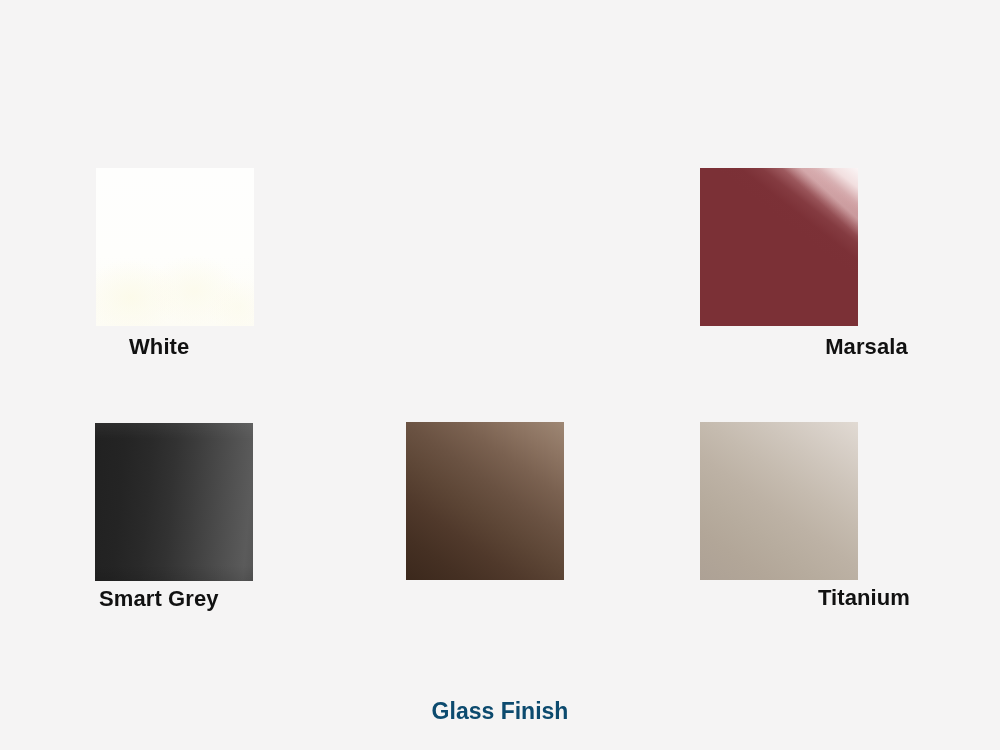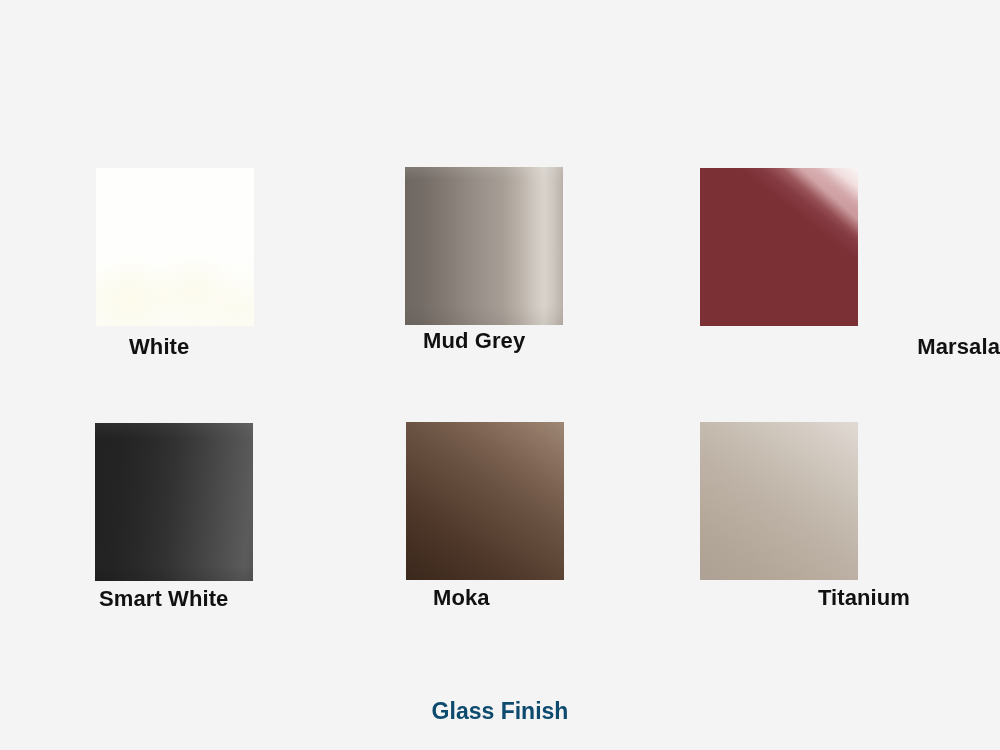--- a/index.html
+++ b/index.html
@@ -54,21 +54,21 @@
   #cell-marsala { left: 700px; top: 168px; }
 
   
   #cell-smartblack { left: 95px;  top: 423px; }
   #cell-moka       { left: 406px; top: 422px; }
   #cell-titanium   { left: 700px; top: 422px; }
 
   
   #cell-white     .swatch-label { text-align: left; padding-left: 33px; margin-top: 8px; }
   #cell-mudgrey   .swatch-label { text-align: left; padding-left: 18px; margin-top: 3px; }
-  #cell-marsala   .swatch-label { text-align: right; padding-left: 33px; margin-top: 8px; }
+  #cell-marsala   .swatch-label { text-align: center; padding-left: 33px; margin-top: 8px; }
   #cell-smartblack .swatch-label{ text-align: left; padding-left: 4px;  margin-top: 5px; }
   #cell-moka      .swatch-label { text-align: left; padding-left: 27px; margin-top: 5px; }
   #cell-titanium  .swatch-label { text-align: center; padding-left: 28px; margin-top: 5px; }
 
   
 
   
   .finish-white {
     background:
       radial-gradient(ellipse 70px 55px at 22% 82%, rgba(252,250,232,0.85), rgba(254,254,251,0) 70%),
@@ -184,47 +184,40 @@
 
 <div id="swatch-board">
 
   <div class="swatch-cell" id="cell-white">
     <div class="swatch-chip finish-white">
       <div class="gloss"></div>
     </div>
     <div class="swatch-label">White</div>
   </div>
 
-  <div class="swatch-cell" id="cell-mudgrey">
-    <div class="swatch-chip finish-mudgrey">
-      <div class="gloss"></div>
-    </div>
-    <div class="swatch-label">Mud Grey</div>
-  </div>
 
   <div class="swatch-cell" id="cell-marsala">
     <div class="swatch-chip finish-marsala">
       <div class="gloss"></div>
       <div class="gloss-streak"></div>
     </div>
     <div class="swatch-label">Marsala</div>
   </div>
 
   <div class="swatch-cell" id="cell-smartblack">
     <div class="swatch-chip finish-smartblack">
       <div class="gloss"></div>
     </div>
-    <div class="swatch-label">Smart White</div>
+    <div class="swatch-label">Smart Grey</div>
   </div>
 
   <div class="swatch-cell" id="cell-moka">
     <div class="swatch-chip finish-moka">
       <div class="gloss"></div>
     </div>
-    <div class="swatch-label">Moka</div>
   </div>
 
   <div class="swatch-cell" id="cell-titanium">
     <div class="swatch-chip finish-titanium">
       <div class="gloss"></div>
     </div>
     <div class="swatch-label">Titanium</div>
   </div>
 
   <div id="glass-finish-caption">Glass Finish</div>

